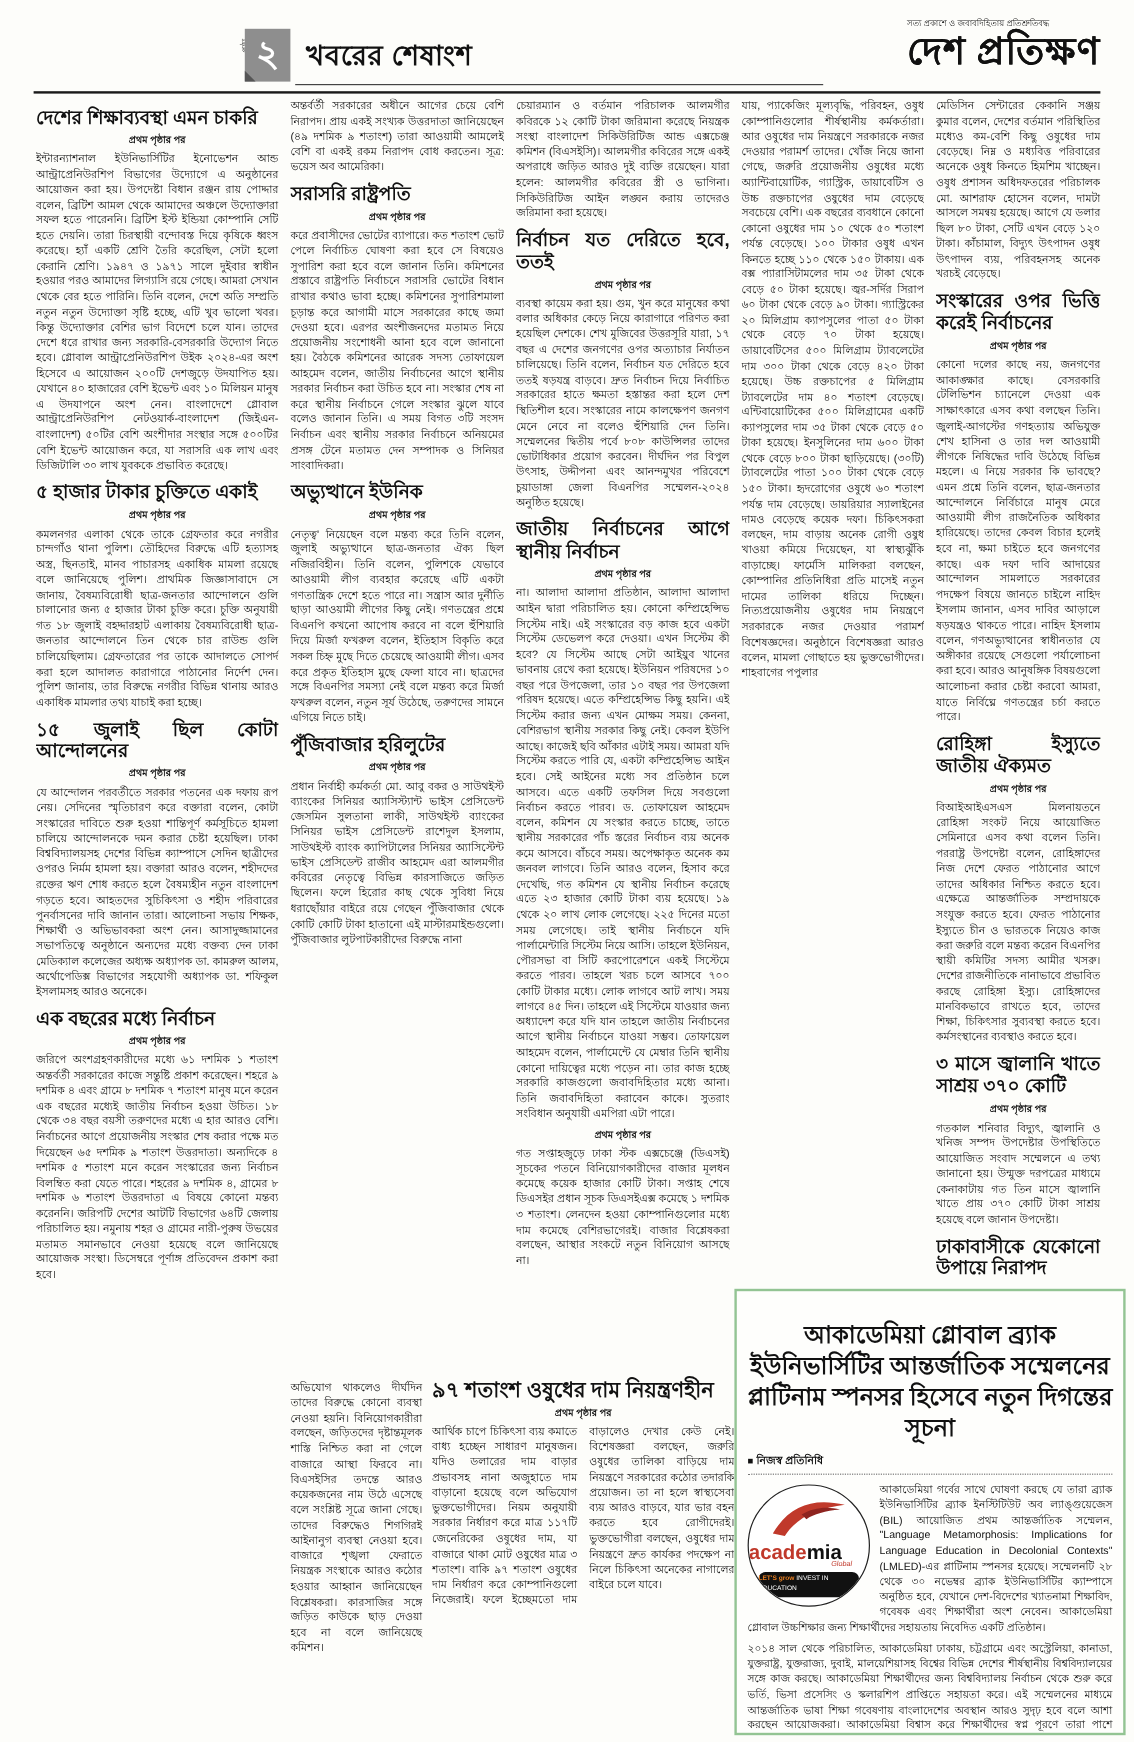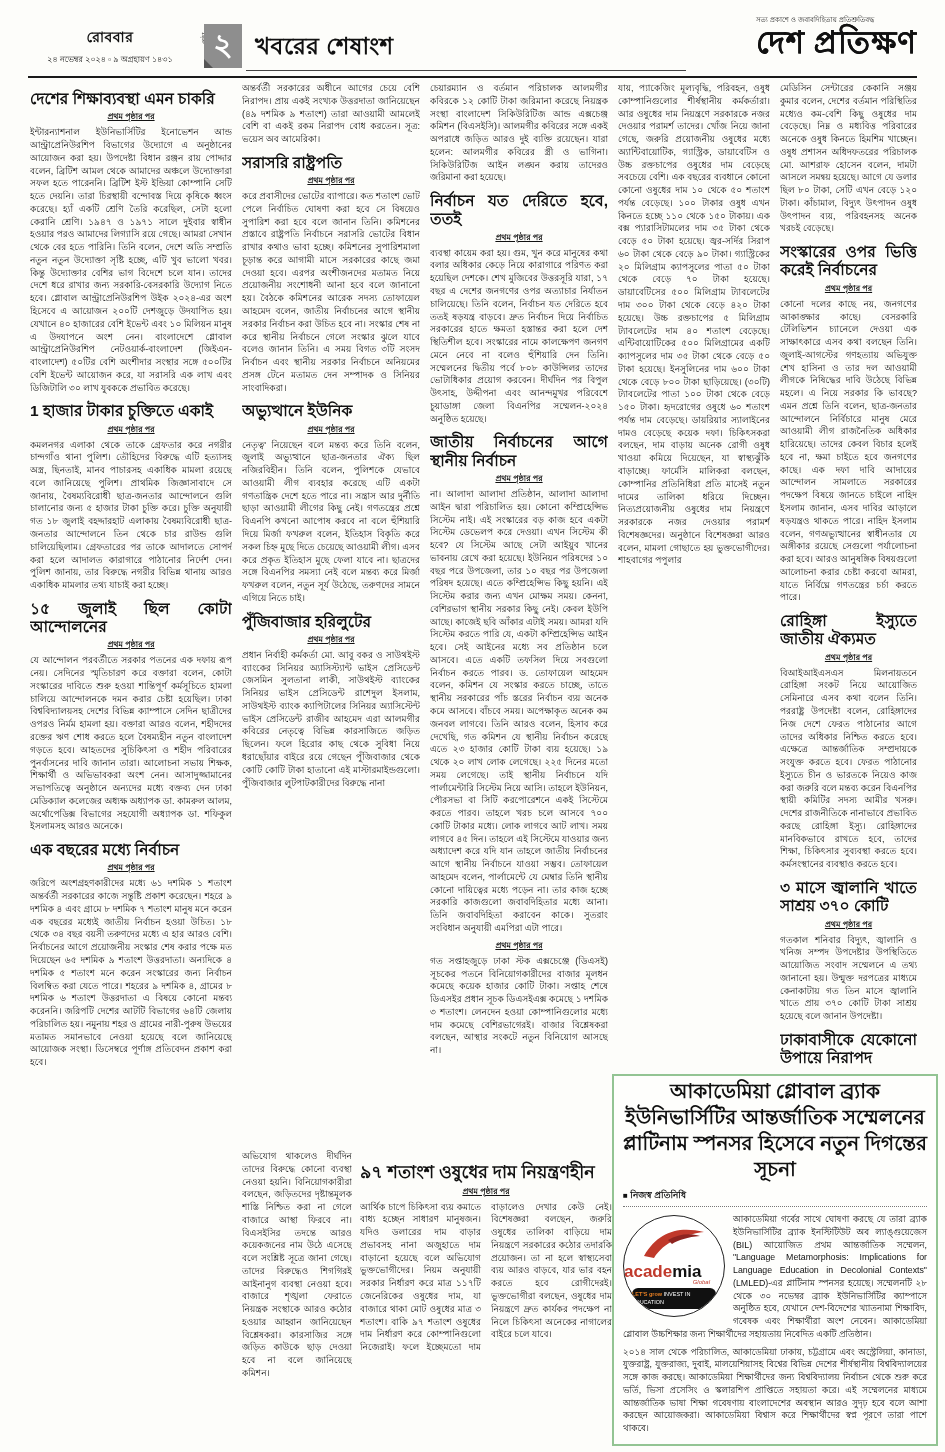--- a/index.html
+++ b/index.html
@@ -18,29 +18,29 @@
   .section-title{position:absolute;left:255px;top:28px;font-size:23px;font-weight:bold;letter-spacing:.5px;text-align:right;}
   .brand{position:absolute;right:28px;top:14px;text-align:left;}
   .tagline{font-size:7px;color:#222;margin-bottom:1px;margin-right:4px;}
   .paper-name{font-size:31px;font-weight:900;letter-spacing:1px;line-height:1;
               text-shadow:0 0 0 #000; font-family:"Liberation Serif","DejaVu Serif",serif;}
   .mast-rule{position:absolute;left:28px;top:76px;width:889px;height:2px;background:#1a1a1a;}
   .sec-rule{position:absolute;left:246px;top:70px;width:440px;height:1px;background:#444;}
   
   .col{position:absolute;overflow:hidden;text-align:justify;}
   .headline{font-size:15.5px;line-height:1.18;font-weight:bold;margin:8px 0 2px;}
-  .sub{font-size:8px;font-weight:bold;text-align:center;margin:0 0 3px;text-decoration:underline;}
+  .sub{font-size:8px;font-weight:bold;text-align:center;margin:0 0 3px;}
   .body{font-size:9px;line-height:1.42;margin:0 0 4px;}
   
   .med{position:absolute;left:360px;top:1146px;width:252px;height:300px;overflow:hidden;background:#fdfdfa;}
-  .med .headline{font-size:17.5px;margin-top:16px;}
+  .med .headline{font-size:17.5px;margin-top:2px;}
   .med-body{font-size:9px;line-height:1.42;text-align:justify;column-count:2;column-gap:10px;}
   
   .ad{position:absolute;left:612px;top:1074px;width:326px;height:372px;border:2px solid #93c493;
-      background:#fefefc;padding:0 9px;box-sizing:border-box;overflow:hidden;}
+      background:#fefefc;padding:22px 9px;box-sizing:border-box;overflow:hidden;}
   .ad-headline{font-size:20px;line-height:1.3;font-weight:bold;text-align:center;margin:2px 0 6px;}
   .ad-byline{font-size:9px;font-weight:bold;border-bottom:1px dotted #777;padding-bottom:3px;margin-bottom:6px;}
   .ad-byline .bullet{font-size:8px;}
   .ad-body{font-size:8.8px;line-height:1.45;text-align:justify;}
   .ad-body p{margin:0 0 5px;}
   .logo{float:left;width:100px;height:100px;border:1.5px solid #222;border-radius:50%;
         margin:2px 8px 3px 0;background:#fff;position:relative;text-align:left;overflow:hidden;}
   .logo svg{position:absolute;left:14px;top:10px;}
   .logo-text{position:absolute;left:0;top:44px;width:100%;font-size:17px;font-weight:bold;letter-spacing:0;}
   .logo-text .red{color:#c0392b;}
@@ -48,45 +48,41 @@
   .logo-banner{position:absolute;left:8px;top:72px;width:84px;background:#111;color:#fff;border-radius:6px;
                font-size:5.5px;line-height:1.5;padding:2px 0;}
   .logo-banner .org{color:#e67e22;font-weight:bold;}
 </style>
 </head>
 <body>
 
 <div class="page">
 
   <div class="masthead">
-    <div class="date-block">
-      <div class="day">রোববার</div>
-      <div class="dateline">২৪ নভেম্বর ২০২৪ ▫ ৯ অগ্রহায়ণ ১৪৩১</div>
-    </div>
     <div class="pagebox-wrap">
       <span class="pagelabel">পৃষ্ঠা</span>
       <div class="pagebox">
         <span>২</span>
         <i class="fold"></i>
       </div>
     </div>
     <div class="section-title">খবরের শেষাংশ</div>
     <div class="brand">
       <div class="tagline">সত্য প্রকাশে ও জবাবদিহিতায় প্রতিশ্রুতিবদ্ধ</div>
       <div class="paper-name">দেশ প্রতিক্ষণ</div>
     </div>
   </div>
   <div class="sec-rule"></div>
   <div class="mast-rule"></div>
 
   <div class="col" style="left:30px;top:82px;width:202px;height:1362px;">
       <div class="headline">দেশের শিক্ষাব্যবস্থা এমন চাকরি</div>
       <div class="sub">প্রথম পৃষ্ঠার পর</div>
       <div class="body">ইন্টারন্যাশনাল ইউনিভার্সিটির ইনোভেশন আন্ড আন্ট্রাপ্রেনিউরশিপ বিভাগের উদ্যোগে এ অনুষ্ঠানের আয়োজন করা হয়। উপদেষ্টা বিধান রঞ্জন রায় পোদ্দার বলেন, ব্রিটিশ আমল থেকে আমাদের অঞ্চলে উদ্যোক্তারা সফল হতে পারেননি। ব্রিটিশ ইস্ট ইন্ডিয়া কোম্পানি সেটি হতে দেয়নি। তারা চিরস্থায়ী বন্দোবস্ত দিয়ে কৃষিকে ধ্বংস করেছে। হ্যাঁ একটি শ্রেণি তৈরি করেছিল, সেটা হলো কেরানি শ্রেণি। ১৯৪৭ ও ১৯৭১ সালে দুইবার স্বাধীন হওয়ার পরও আমাদের লিগ্যাসি রয়ে গেছে। আমরা সেখান থেকে বের হতে পারিনি। তিনি বলেন, দেশে অতি সম্প্রতি নতুন নতুন উদ্যোক্তা সৃষ্টি হচ্ছে, এটি খুব ভালো খবর। কিন্তু উদ্যোক্তার বেশির ভাগ বিদেশে চলে যান। তাদের দেশে ধরে রাখার জন্য সরকারি-বেসরকারি উদ্যোগ নিতে হবে। গ্লোবাল আন্ট্রাপ্রেনিউরশিপ উইক ২০২৪-এর অংশ হিসেবে এ আয়োজন ২০০টি দেশজুড়ে উদযাপিত হয়। যেখানে ৪০ হাজারের বেশি ইভেন্ট এবং ১০ মিলিয়ন মানুষ এ উদযাপনে অংশ নেন। বাংলাদেশে গ্লোবাল আন্ট্রাপ্রেনিউরশিপ নেটওয়ার্ক-বাংলাদেশ (জিইএন-বাংলাদেশ) ৫০টির বেশি অংশীদার সংস্থার সঙ্গে ৫০০টির বেশি ইভেন্ট আয়োজন করে, যা সরাসরি এক লাখ এবং ডিজিটালি ৩০ লাখ যুবককে প্রভাবিত করেছে।</div>
-      <div class="headline">1 হাজার টাকার চুক্তিতে একাই</div>
+      <div class="headline">৫ হাজার টাকার চুক্তিতে একাই</div>
       <div class="sub">প্রথম পৃষ্ঠার পর</div>
       <div class="body">কমলনগর এলাকা থেকে তাকে গ্রেফতার করে নগরীর চান্দগাঁও থানা পুলিশ। তৌহিদের বিরুদ্ধে এটি হত্যাসহ অস্ত্র, ছিনতাই, মানব পাচারসহ একাধিক মামলা রয়েছে বলে জানিয়েছে পুলিশ। প্রাথমিক জিজ্ঞাসাবাদে সে জানায়, বৈষম্যবিরোধী ছাত্র-জনতার আন্দোলনে গুলি চালানোর জন্য ৫ হাজার টাকা চুক্তি করে। চুক্তি অনুযায়ী গত ১৮ জুলাই বহদ্দারহাট এলাকায় বৈষম্যবিরোধী ছাত্র-জনতার আন্দোলনে তিন থেকে চার রাউন্ড গুলি চালিয়েছিলাম। গ্রেফতারের পর তাকে আদালতে সোপর্দ করা হলে আদালত কারাগারে পাঠানোর নির্দেশ দেন। পুলিশ জানায়, তার বিরুদ্ধে নগরীর বিভিন্ন থানায় আরও একাধিক মামলার তথ্য যাচাই করা হচ্ছে।</div>
       <div class="headline">১৫ জুলাই ছিল কোটা আন্দোলনের</div>
       <div class="sub">প্রথম পৃষ্ঠার পর</div>
       <div class="body">যে আন্দোলন পরবর্তীতে সরকার পতনের এক দফায় রূপ নেয়। সেদিনের স্মৃতিচারণ করে বক্তারা বলেন, কোটা সংস্কারের দাবিতে শুরু হওয়া শান্তিপূর্ণ কর্মসূচিতে হামলা চালিয়ে আন্দোলনকে দমন করার চেষ্টা হয়েছিল। ঢাকা বিশ্ববিদ্যালয়সহ দেশের বিভিন্ন ক্যাম্পাসে সেদিন ছাত্রীদের ওপরও নির্মম হামলা হয়। বক্তারা আরও বলেন, শহীদদের রক্তের ঋণ শোধ করতে হলে বৈষম্যহীন নতুন বাংলাদেশ গড়তে হবে। আহতদের সুচিকিৎসা ও শহীদ পরিবারের পুনর্বাসনের দাবি জানান তারা। আলোচনা সভায় শিক্ষক, শিক্ষার্থী ও অভিভাবকরা অংশ নেন। আসাদুজ্জামানের সভাপতিত্বে অনুষ্ঠানে অন্যদের মধ্যে বক্তব্য দেন ঢাকা মেডিক্যাল কলেজের অধ্যক্ষ অধ্যাপক ডা. কামরুল আলম, অর্থোপেডিক্স বিভাগের সহযোগী অধ্যাপক ডা. শফিকুল ইসলামসহ আরও অনেকে।</div>
       <div class="headline">এক বছরের মধ্যে নির্বাচন</div>
       <div class="sub">প্রথম পৃষ্ঠার পর</div>
       <div class="body">জরিপে অংশগ্রহণকারীদের মধ্যে ৬১ দশমিক ১ শতাংশ অন্তর্বর্তী সরকারের কাজে সন্তুষ্টি প্রকাশ করেছেন। শহরে ৯ দশমিক ৪ এবং গ্রামে ৮ দশমিক ৭ শতাংশ মানুষ মনে করেন এক বছরের মধ্যেই জাতীয় নির্বাচন হওয়া উচিত। ১৮ থেকে ৩৪ বছর বয়সী তরুণদের মধ্যে এ হার আরও বেশি। নির্বাচনের আগে প্রয়োজনীয় সংস্কার শেষ করার পক্ষে মত দিয়েছেন ৬৫ দশমিক ৯ শতাংশ উত্তরদাতা। অন্যদিকে ৪ দশমিক ৫ শতাংশ মনে করেন সংস্কারের জন্য নির্বাচন বিলম্বিত করা যেতে পারে। শহরের ৯ দশমিক ৪, গ্রামের ৮ দশমিক ৬ শতাংশ উত্তরদাতা এ বিষয়ে কোনো মন্তব্য করেননি। জরিপটি দেশের আটটি বিভাগের ৬৪টি জেলায় পরিচালিত হয়। নমুনায় শহর ও গ্রামের নারী-পুরুষ উভয়ের মতামত সমানভাবে নেওয়া হয়েছে বলে জানিয়েছে আয়োজক সংস্থা। ডিসেম্বরে পূর্ণাঙ্গ প্রতিবেদন প্রকাশ করা হবে।</div>
     </div>
   <div class="col" style="left:242px;top:82px;width:178px;height:1060px;">

